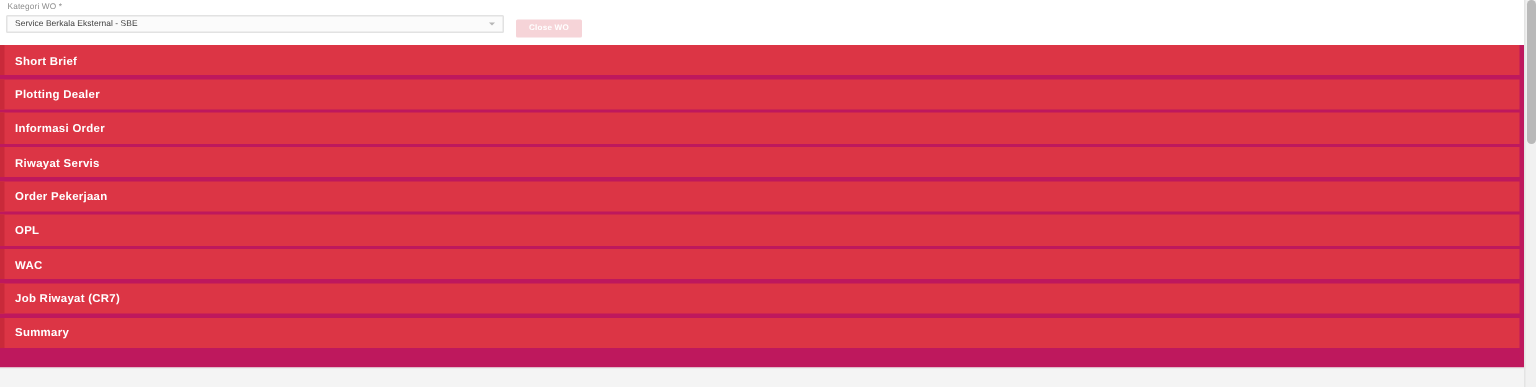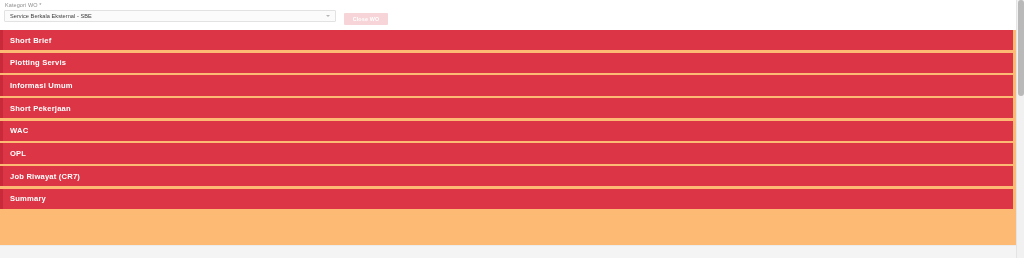--- a/index.html
+++ b/index.html
@@ -14,21 +14,21 @@
     overflow: hidden;
     position: relative;
   }
 
   .page {
     position: absolute;
     left: 0;
     top: 0;
     width: 1016px;
     height: 258px;
-    background: #fdba74;
+    background: #be185d;
     overflow: hidden;
   }
 
   
   .form-row {
     position: absolute;
     left: 0;
     top: 0;
     width: 1016px;
     height: 30px;
@@ -188,39 +188,42 @@
     <button class="close-wo-button">Close WO</button>
   </div>
 
   <div class="sections">
 
     <div class="section-bar">
       <span class="section-title">Short Brief</span>
     </div>
 
     <div class="section-bar">
-      <span class="section-title">Plotting Servis</span>
-    </div>
-
-    <div class="section-bar">
-      <span class="section-title">Informasi Umum</span>
-    </div>
-
-
-
-    <div class="section-bar">
-      <span class="section-title">Short Pekerjaan</span>
+      <span class="section-title">Plotting Dealer</span>
+    </div>
+
+    <div class="section-bar">
+      <span class="section-title">Informasi Order</span>
+    </div>
+
+
+    <div class="section-bar">
+      <span class="section-title">Riwayat Servis</span>
+    </div>
+
+    <div class="section-bar">
+      <span class="section-title">Order Pekerjaan</span>
+    </div>
+
+    <div class="section-bar">
+      <span class="section-title">OPL</span>
     </div>
 
     <div class="section-bar">
       <span class="section-title">WAC</span>
-    </div>
-
-    <div class="section-bar">
-      <span class="section-title">OPL</span>
     </div>
 
     <div class="section-bar">
       <span class="section-title">Job Riwayat (CR7)</span>
     </div>
 
     <div class="section-bar">
       <span class="section-title">Summary</span>
     </div>
 

